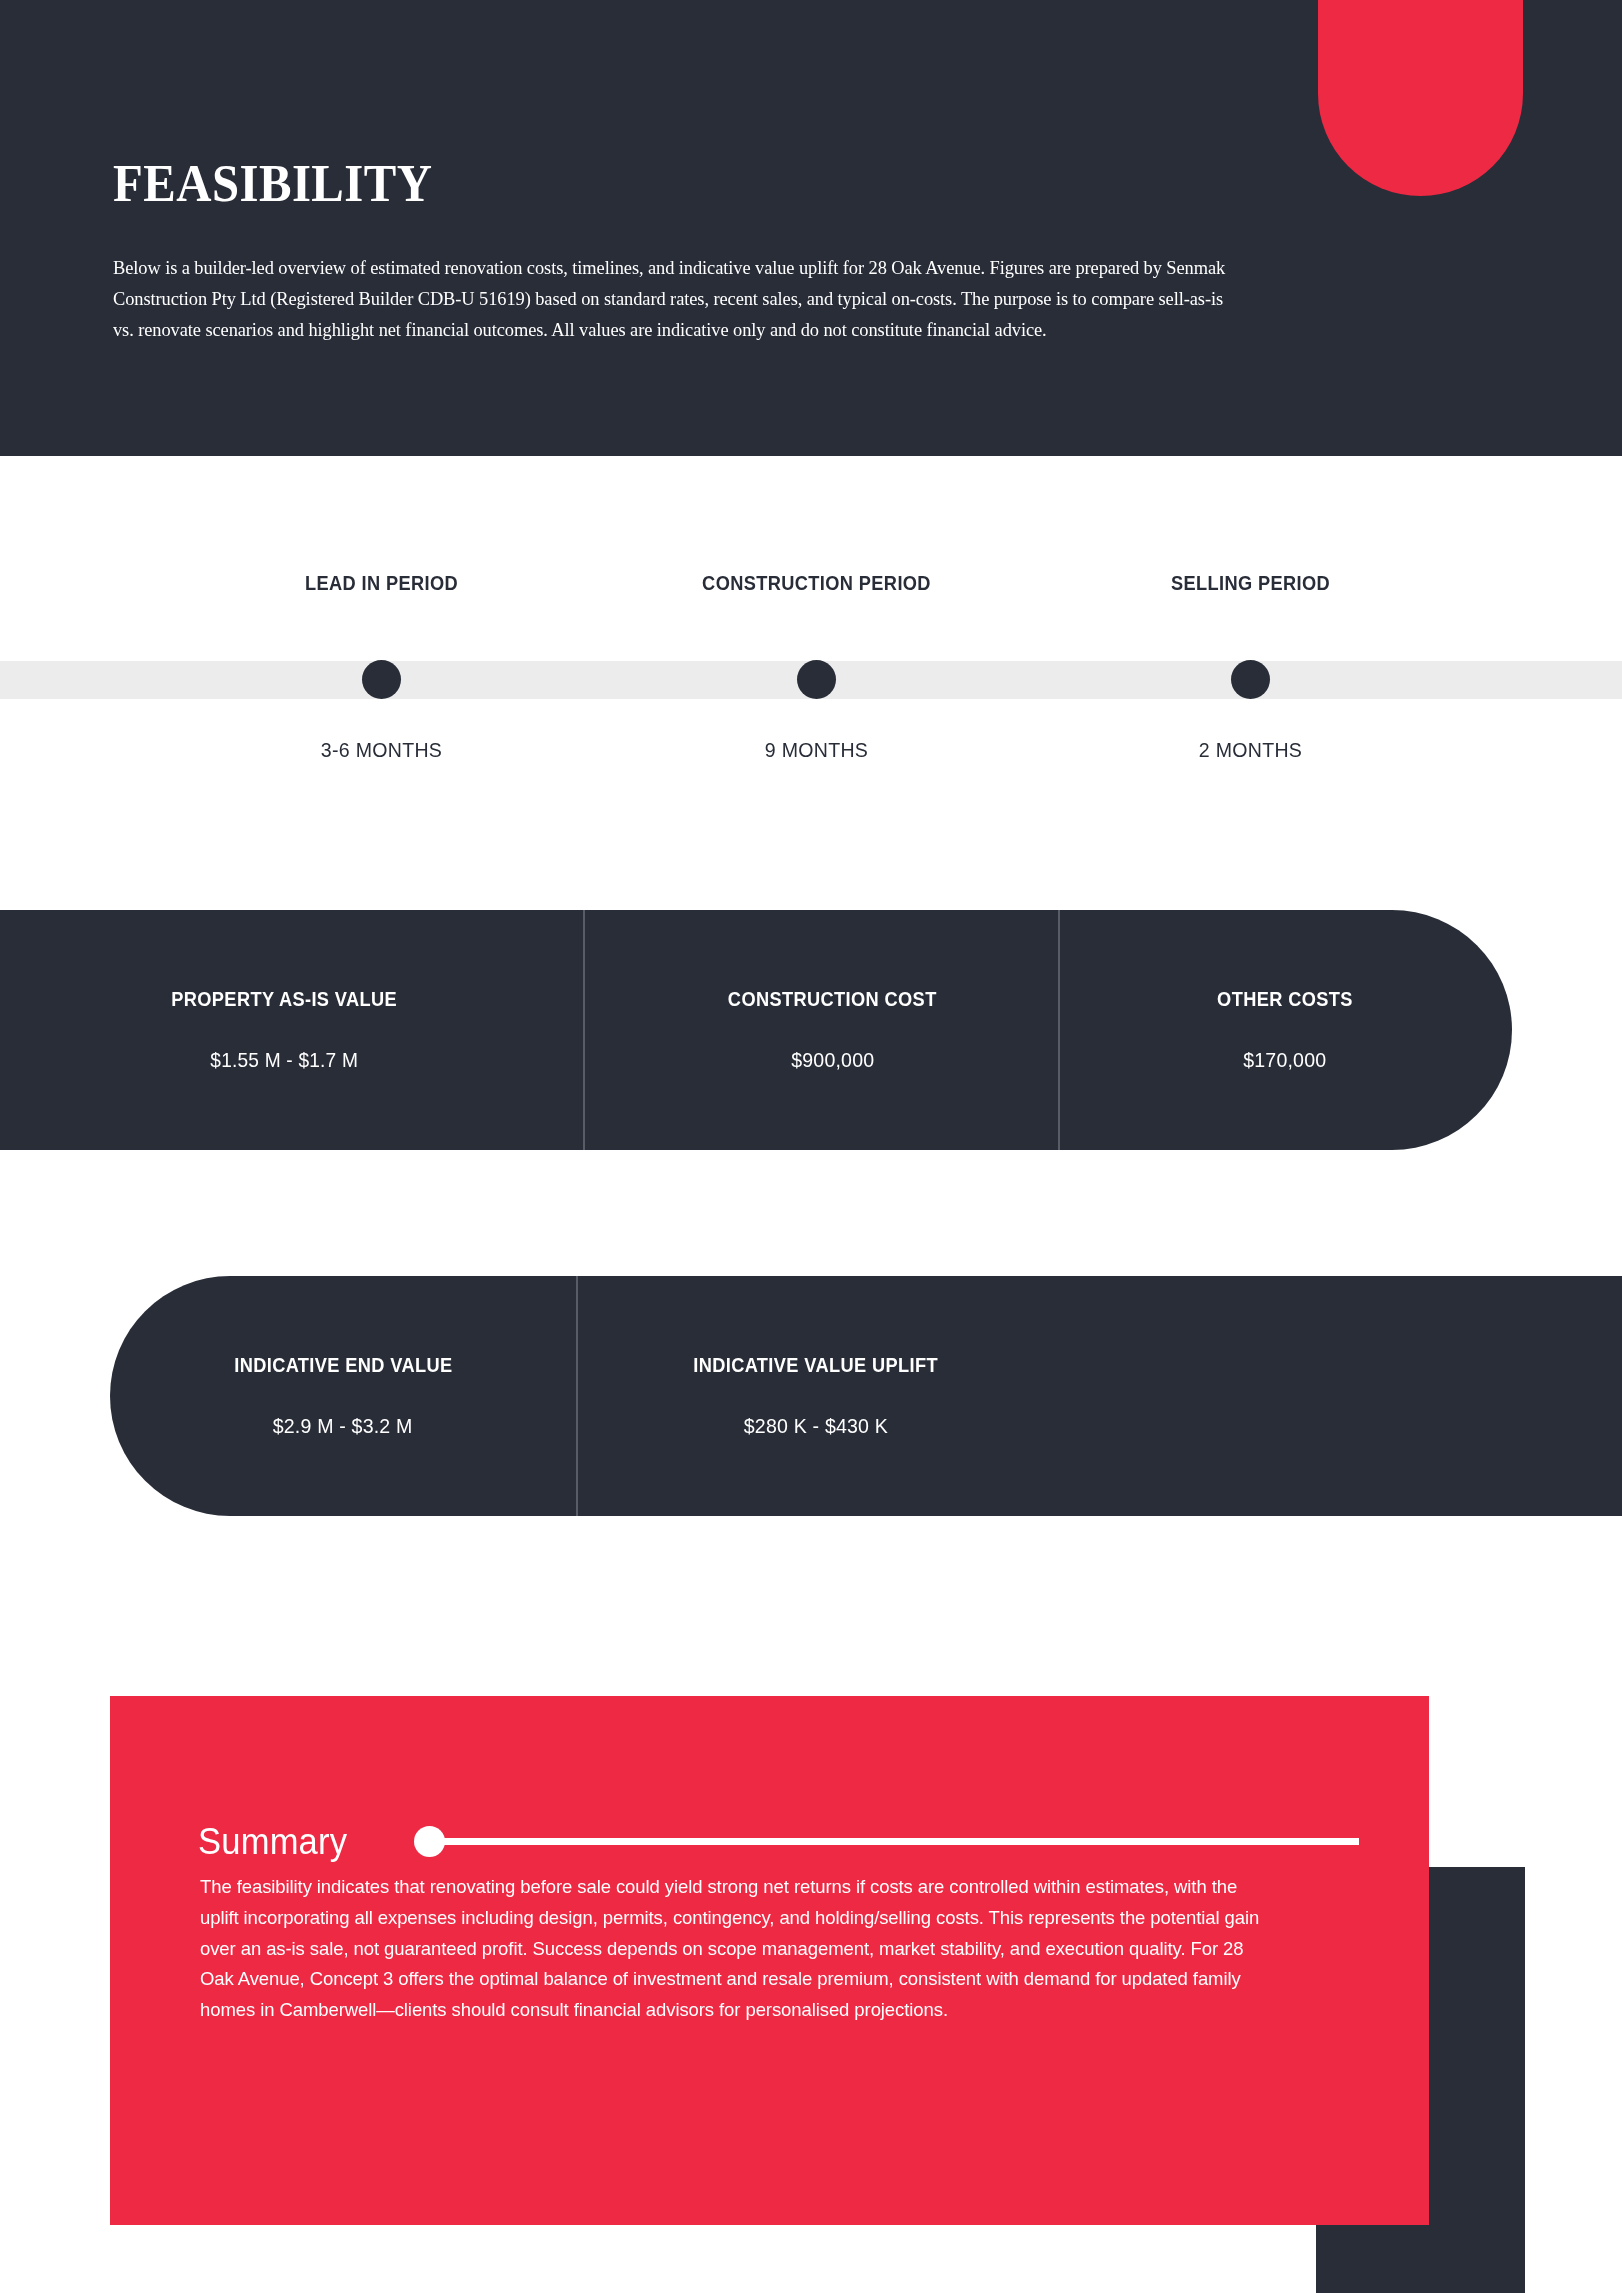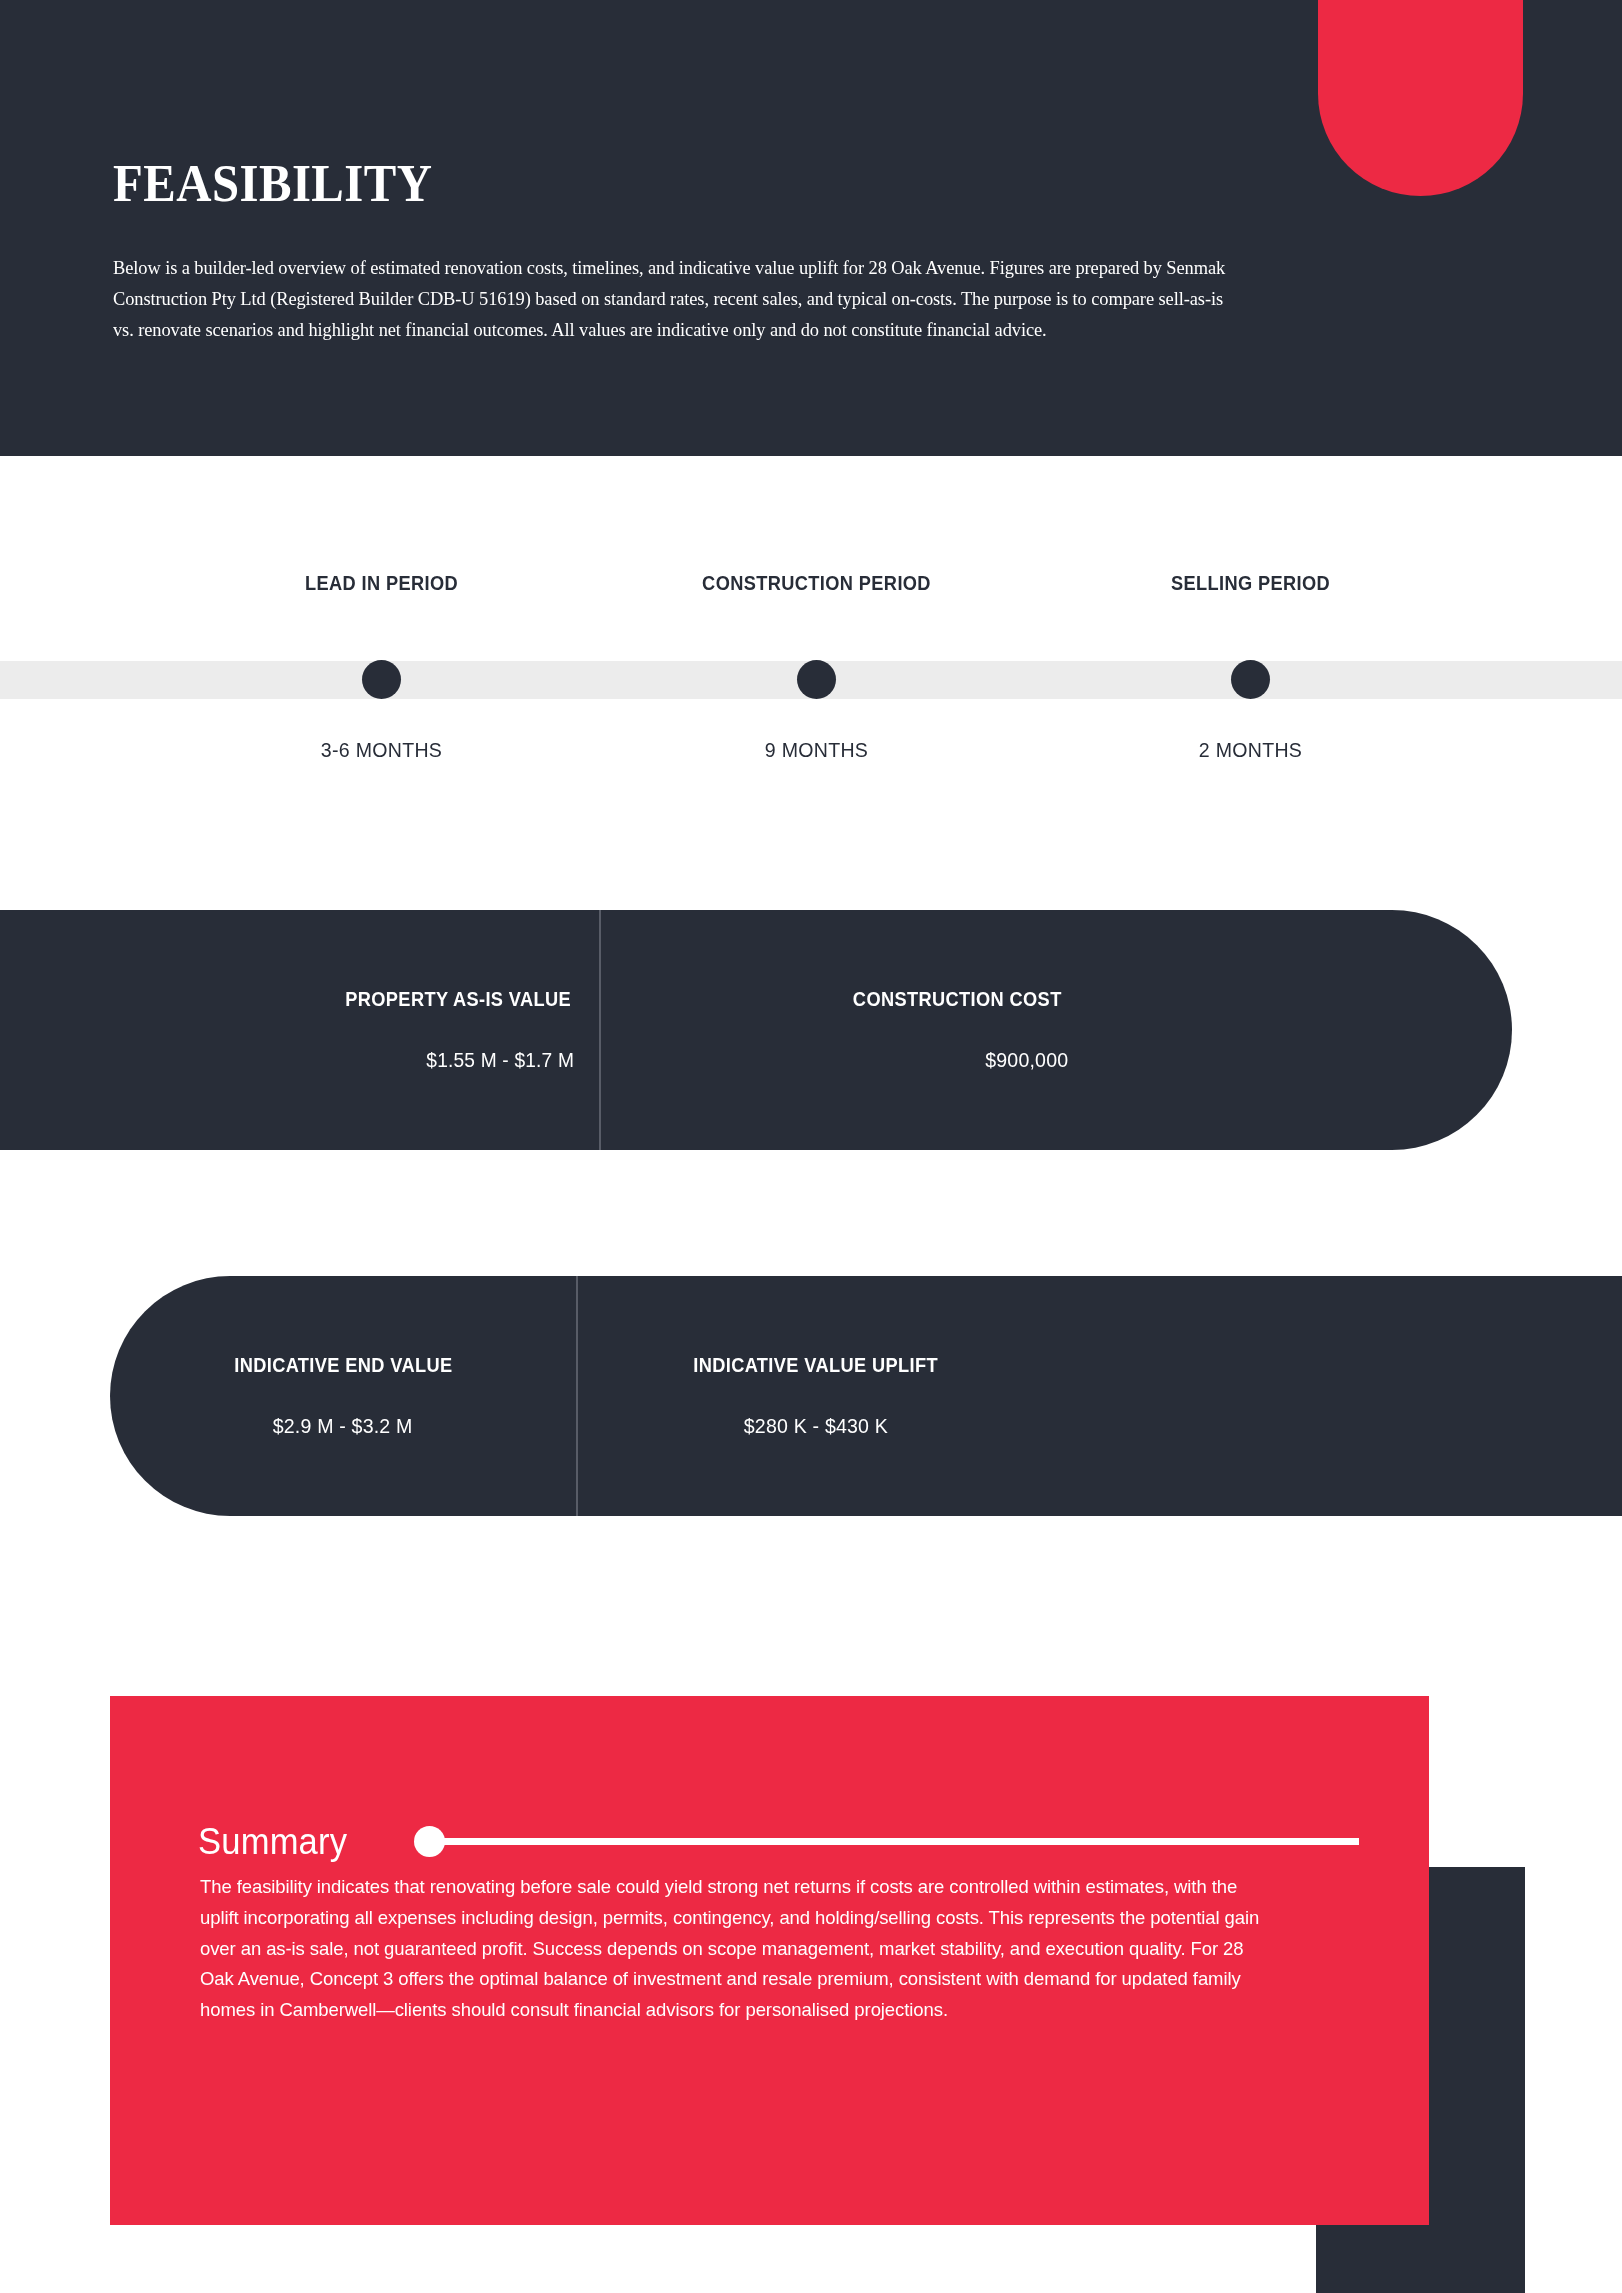--- a/index.html
+++ b/index.html
@@ -78,21 +78,21 @@
   }
   .row-bottom {
     left:110px; top:1276px; width:1512px;
     border-top-left-radius:120px; border-bottom-left-radius:120px;
   }
   .metric-cell {
     position:relative; flex:1 1 0; height:100%;
     display:flex; flex-direction:column;
     align-items:center; justify-content:center;
   }
-  .row-top .metric-cell { margin-left:12px;align-items:flex-end; }
+  .row-top .metric-cell { margin-left:4px; }
   .metric-cell + .metric-cell::before {
     content:""; position:absolute; left:0; top:0;
     width:2px; height:100%; background:#6b6f7a; opacity:.72;
   }
   .row-top .metric-cell:nth-child(1) { flex:0 0 575px; }
   .row-top .metric-cell:nth-child(2) { flex:0 0 471px;padding-left:28px; }
   .row-bottom .metric-cell:nth-child(1) { flex:0 0 466px; }
   .row-bottom .metric-cell:nth-child(2) { flex:0 0 471px;padding-left:8px; }
   .metric-label {
     font-size:19.6px; font-weight:bold; color:#ffffff;
@@ -177,20 +177,24 @@
 
 <div class="metric-row row-top">
   <div class="metric-cell">
     <div class="metric-label">PROPERTY AS-IS VALUE</div>
     <div class="metric-value">$1.55 M - $1.7 M</div>
   </div>
   <div class="metric-cell">
     <div class="metric-label">CONSTRUCTION COST</div>
     <div class="metric-value">$900,000</div>
   </div>
+  <div class="metric-cell">
+    <div class="metric-label">OTHER COSTS</div>
+    <div class="metric-value">$170,000</div>
+  </div>
 </div>
 
 <div class="metric-row row-bottom">
   <div class="metric-cell">
     <div class="metric-label">INDICATIVE END VALUE</div>
     <div class="metric-value">$2.9 M - $3.2 M</div>
   </div>
   <div class="metric-cell">
     <div class="metric-label">INDICATIVE VALUE UPLIFT</div>
     <div class="metric-value">$280 K - $430 K</div>

